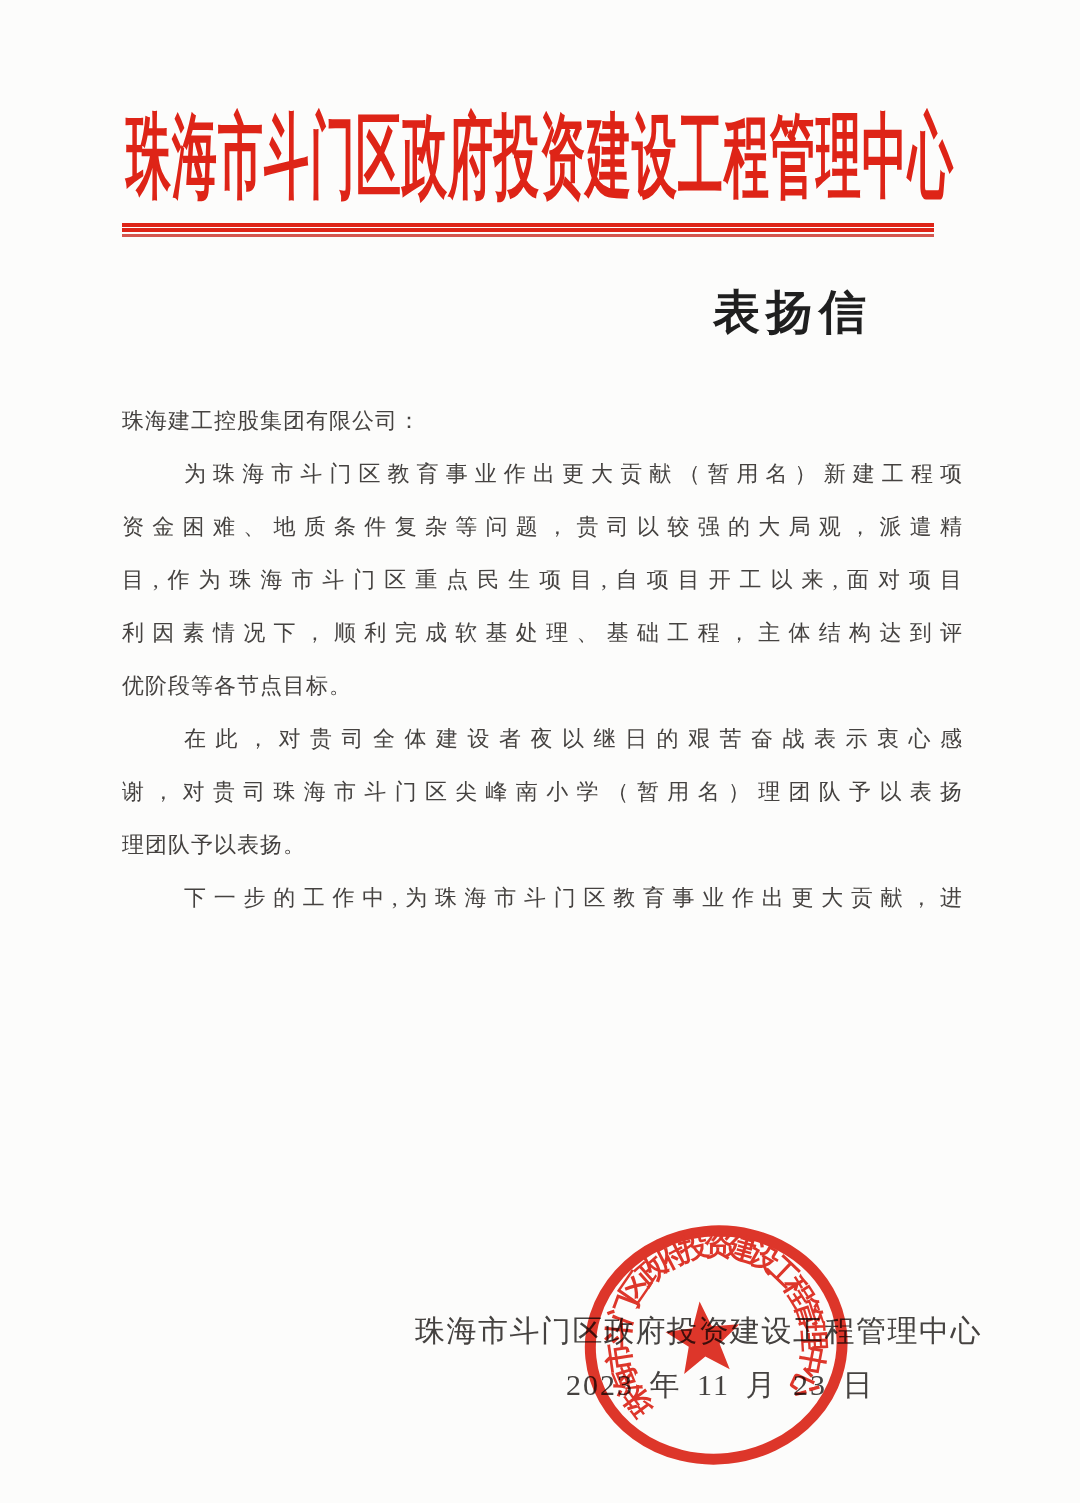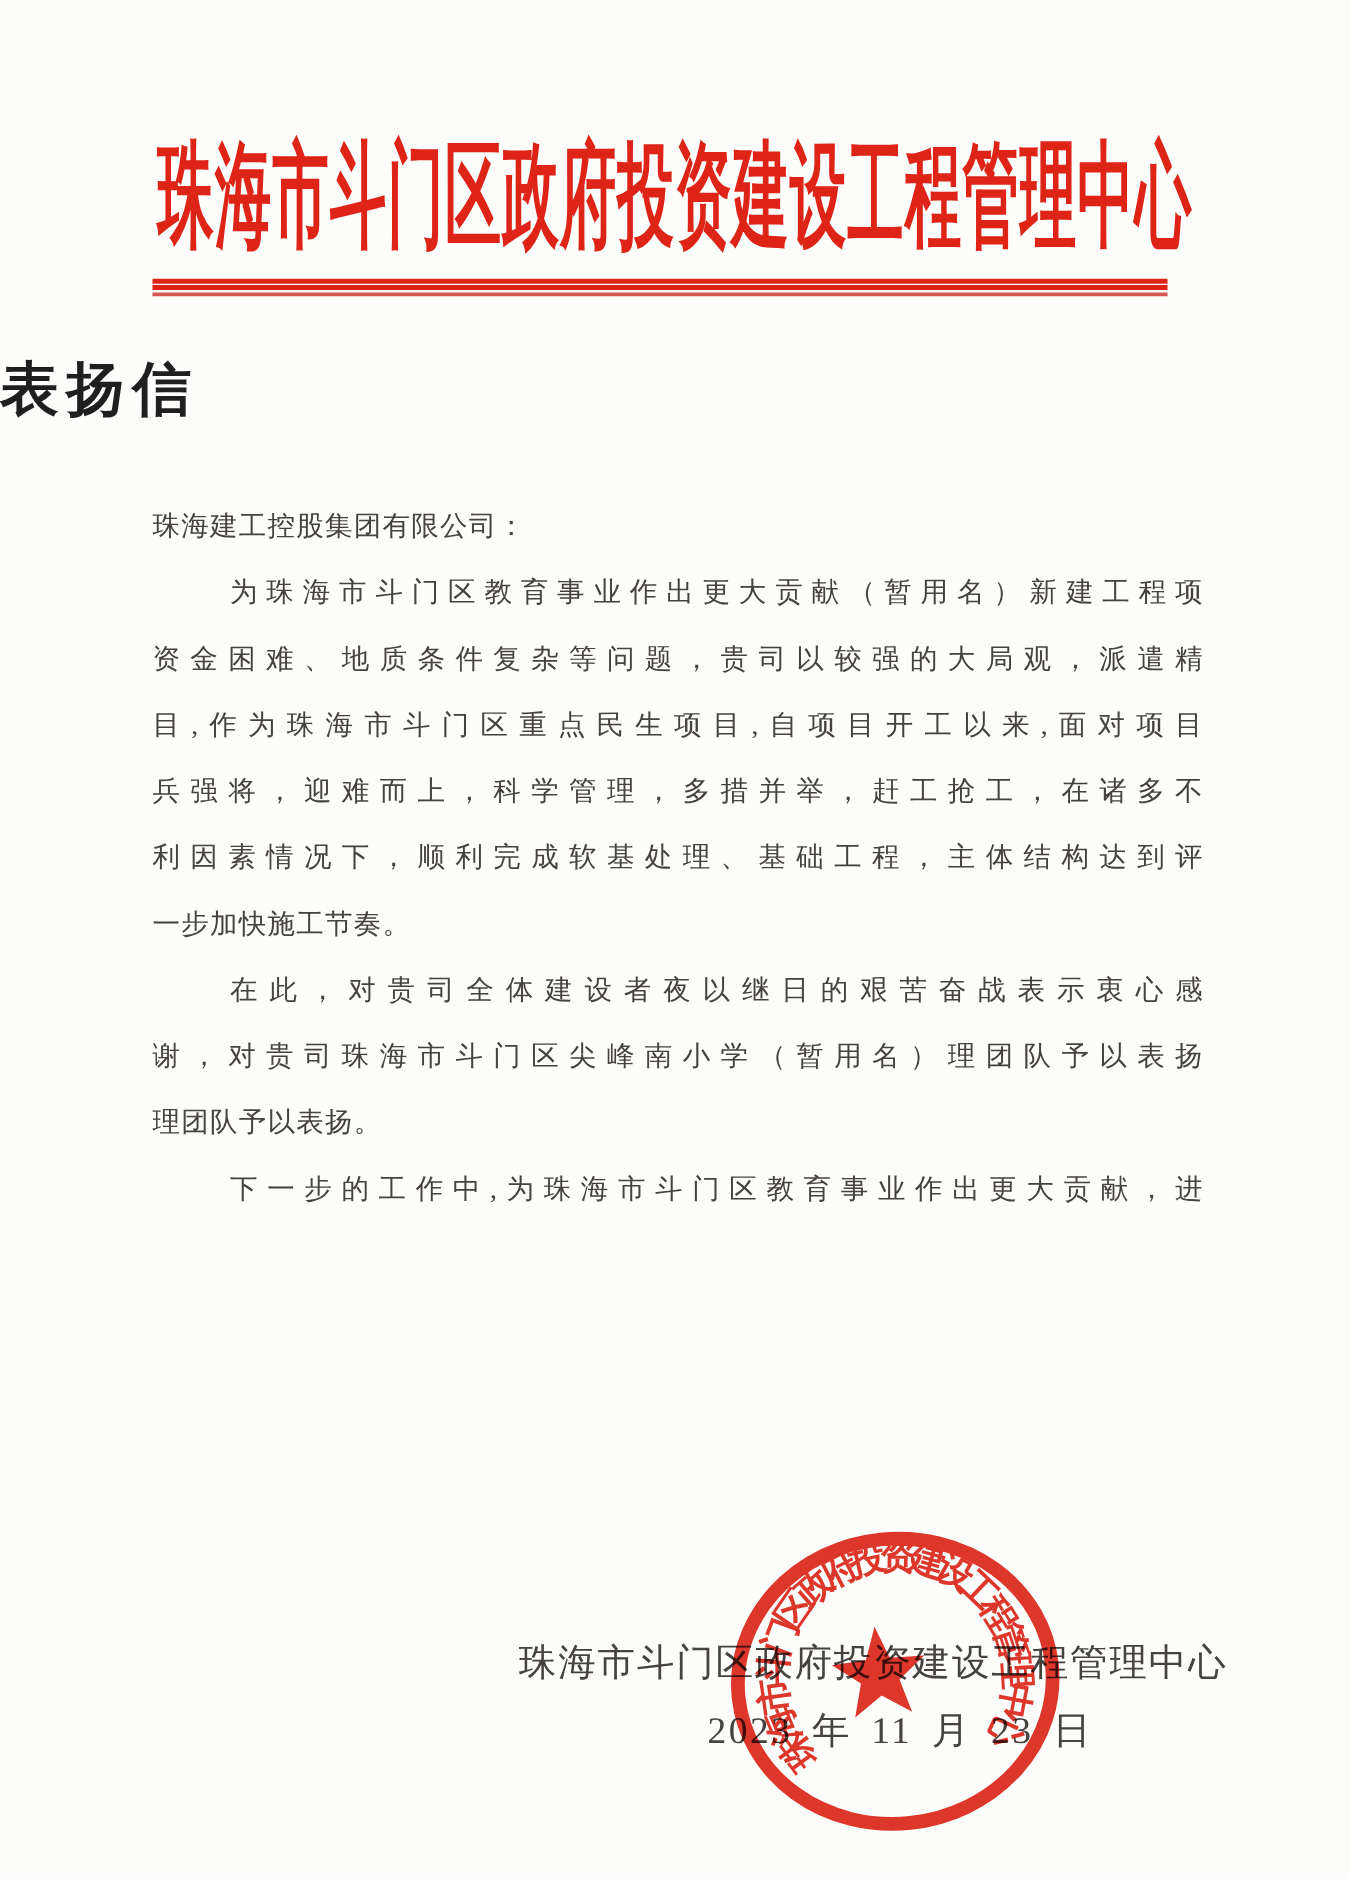--- a/index.html
+++ b/index.html
@@ -28,21 +28,21 @@
     transform:scaleY(2.05);transform-origin:center;
   }
   .rule{position:absolute;left:122px;width:812px;}
   .rule.r1{top:223px;height:4px;background:var(--red);}
   .rule.r2{top:228px;height:4px;background:var(--red);}
   .rule.r3{top:234px;height:3px;background:var(--rule-light);}
 
   
   .title{
     position:absolute;top:284px;left:0;width:872px;height:60px;
-    text-align:left;font-size:47px;line-height:56px;font-weight:bold;
+    text-align:right;font-size:47px;line-height:56px;font-weight:bold;
     color:var(--title-ink);letter-spacing:6px;
   }
 
   
   .body{
     position:absolute;left:122px;top:394px;width:840px;
     font-size:22px;color:var(--body-ink);
   }
   .bline{line-height:53px;height:53px;letter-spacing:1px;text-align:left;}
   .bline.just{text-align:justify;text-align-last:justify;letter-spacing:0;}
@@ -78,23 +78,22 @@
   <div class="rule r3"></div>
 
   <div class="title">表扬信</div>
 
   <div class="body">
     <div class="bline">珠海建工控股集团有限公司：</div>
 
   <div class="bline just ind">为珠海市斗门区教育事业作出更大贡献（暂用名）新建工程项</div>
       <div class="bline just">资金困难、地质条件复杂等问题，贵司以较强的大局观，派遣精</div>
       <div class="bline just">目,作为珠海市斗门区重点民生项目,自项目开工以来,面对项目</div>
-      <div class="bline just">兵强将，迎难而上，科学管理，多措并举，赶工抢工，在诸多不</div>
       <div class="bline just">利因素情况下，顺利完成软基处理、基础工程，主体结构达到评</div>
-      <div class="bline">一步加快施工节奏。</div>
+      <div class="bline">优阶段等各节点目标。</div>
       <div class="bline just ind">在此，对贵司全体建设者夜以继日的艰苦奋战表示衷心感</div>
       <div class="bline just">谢，对贵司珠海市斗门区尖峰南小学（暂用名）理团队予以表扬</div>
       <div class="bline">理团队予以表扬。</div>
       <div class="bline just ind">下一步的工作中,为珠海市斗门区教育事业作出更大贡献，进</div>
     </div>
 
   <div class="sig-org">珠海市斗门区政府投资建设工程管理中心</div>
   <div class="sig-date">2023 年 11 月 23 日</div>
 
   <div class="seal">

